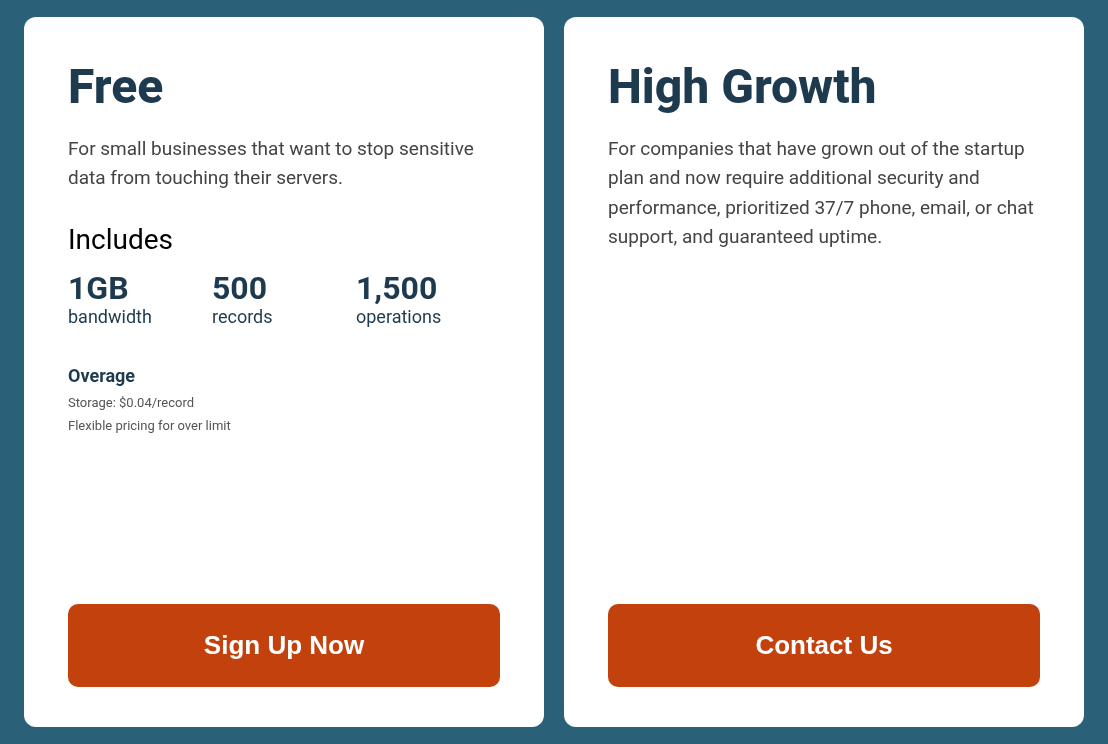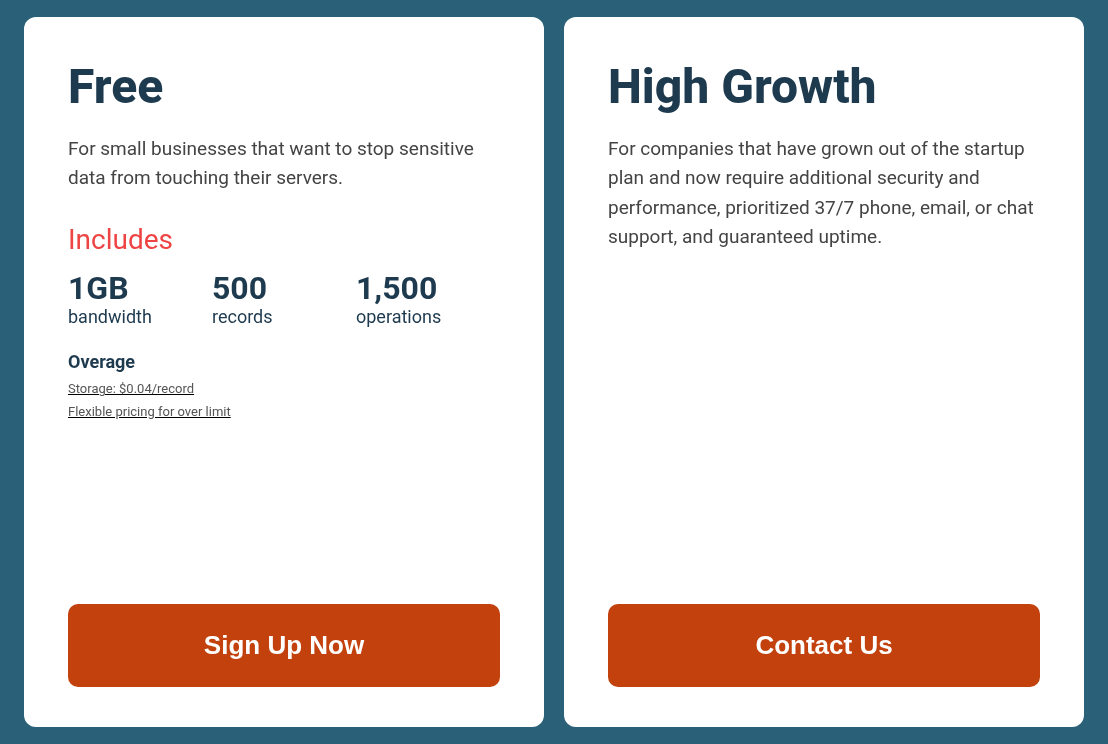--- a/index.html
+++ b/index.html
@@ -50,28 +50,28 @@
     .card-description {
       font-size: 19px;
       color: #444;
       line-height: 1.55;
       margin-bottom: 30px;
     }
 
     .includes-heading {
       font-size: 28px;
       font-weight: 400;
-      color: #ef4444;
+      color: #000000;
       margin-bottom: 14px;
     }
 
     .includes-grid {
       display: flex;
       gap: 0;
-      margin-bottom: 24px;
+      margin-bottom: 38px;
     }
 
     .includes-item {
       flex: 1;
     }
 
     .includes-value {
       font-size: 32px;
       font-weight: 700;
       color: #1e3a4f;
@@ -91,21 +91,20 @@
     .overage-heading {
       font-size: 18px;
       font-weight: 700;
       color: #1e3a4f;
       margin-bottom: 8px;
     }
 
     .overage-details {
       display: flex;
       gap: 34px;
-      text-decoration: underline;
     }
 
     .overage-col {
       display: flex;
       flex-direction: column;
       gap: 4px;
     }
 
     .overage-text {
       font-size: 13px;

